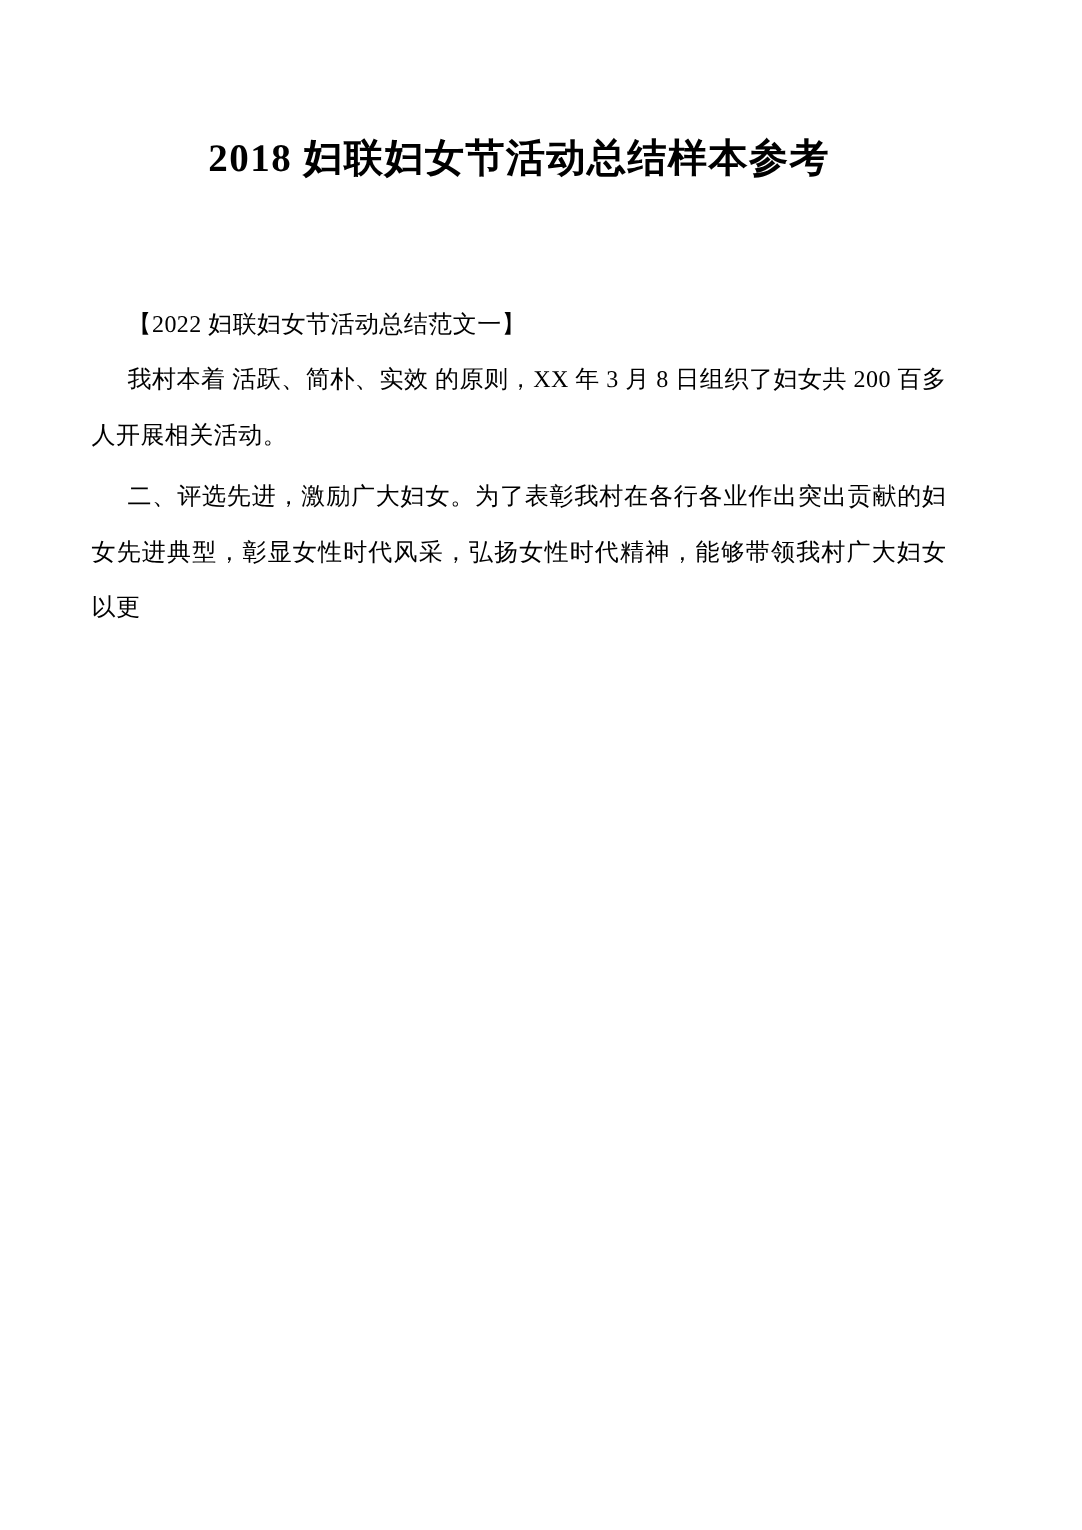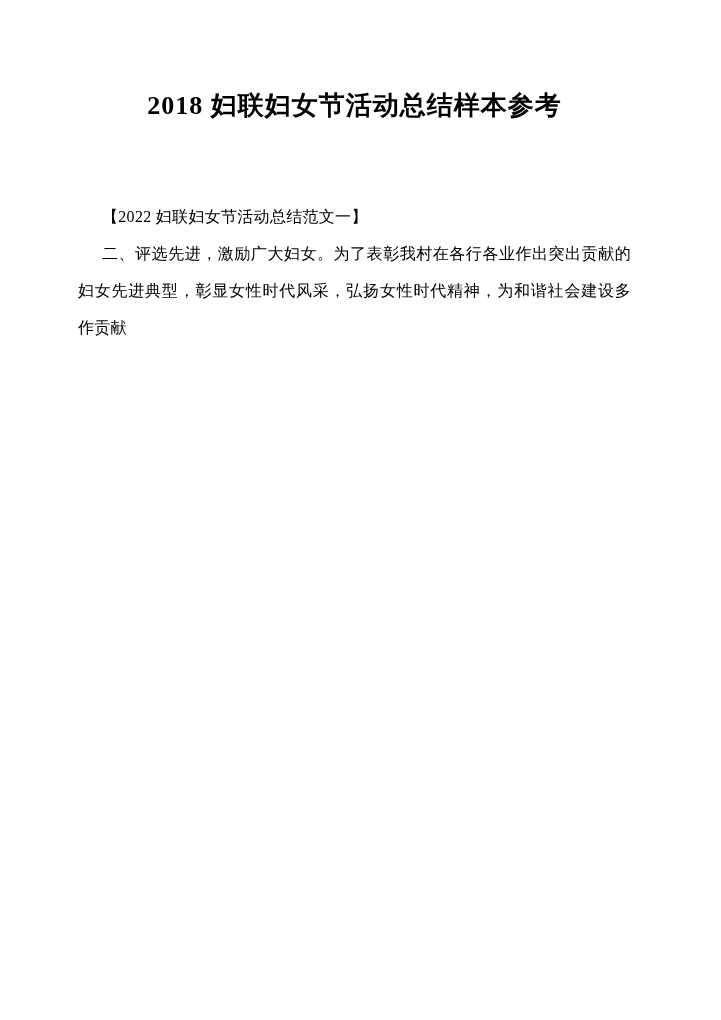--- a/index.html
+++ b/index.html
@@ -8,21 +8,21 @@
     background: #ffffff;
   }
   .page {
     position: relative;
     width: 721px;
     height: 1020px;
     margin: 0 auto;
     background: #ffffff;
     color: #000000;
     box-sizing: border-box;
-    padding: 92px 90px 0 78px;
+    padding: 92px 90px 0 61px;
     overflow: hidden;
     font-family: "Liberation Serif", "DejaVu Serif", serif;
   }
   .doc-title {
     margin: 0;
     font-size: 26px;
     font-weight: 700;
     line-height: 1.05;
     text-align: center;
     letter-spacing: 1px;
@@ -46,17 +46,18 @@
 </head>
 <body>
 
 <div class="page">
   <h1 class="doc-title">2018 妇联妇女节活动总结样本参考</h1>
 
   <div class="content">
     <p class="section-heading">【2022 妇联妇女节活动总结范文一】</p>
 
 
+    <p>我村本着 活跃、简朴、实效 的原则，XX 年 3 月 8 日组织了妇女共 200 百多人开展相关活动。</p>
 
 
-    <p>二、评选先进，激励广大妇女。为了表彰我村在各行各业作出突出贡献的妇女先进典型，彰显女性时代风采，弘扬女性时代精神，为和谐社会建设多作贡献</p>
+    <p>二、评选先进，激励广大妇女。为了表彰我村在各行各业作出突出贡献的妇女先进典型，彰显女性时代风采，弘扬女性时代精神，能够带领我村广大妇女以更</p>
   </div>
 </div>
 
 </body></html>

